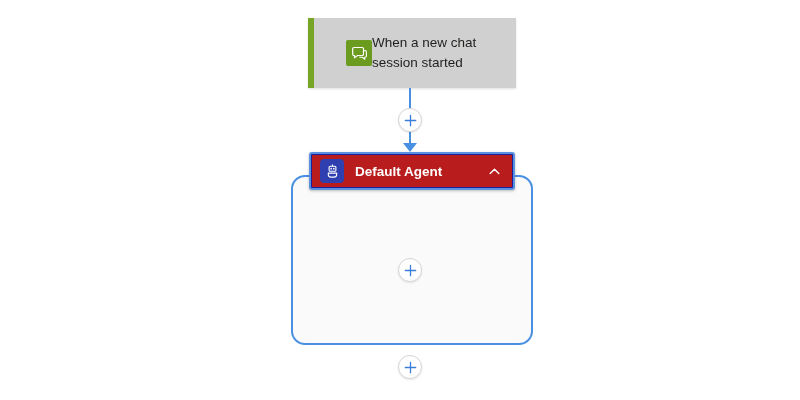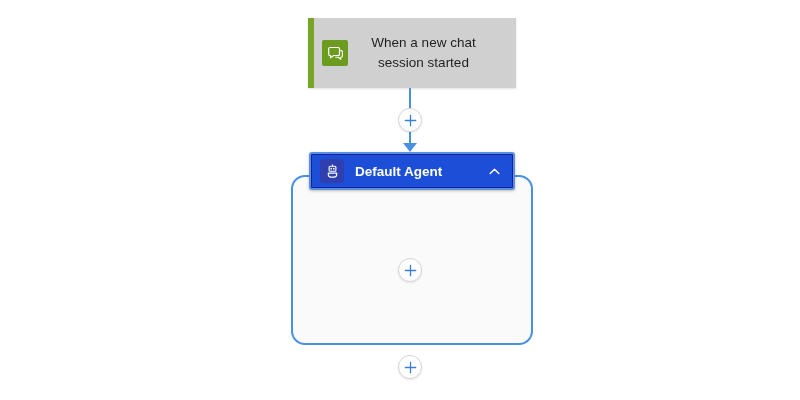--- a/index.html
+++ b/index.html
@@ -36,23 +36,21 @@
   }
   .trigger-accent {
     width: 6px;
     align-self: stretch;
     background: #77a525;
     flex: 0 0 6px;
   }
   .trigger-inner {
     display: flex;
     align-items: center;
-    padding-left: 8px;
-    gap: 13px;
-    text-align: center;
+    padding-left: 32px;
   }
   .trigger-icon {
     width: 26px;
     height: 26px;
     background: #6b9b1f;
     border-radius: 2px;
     display: flex;
     align-items: center;
     justify-content: center;
     flex: 0 0 26px;
@@ -128,21 +126,21 @@
     height: 38px;
     border: 2px solid #5b8fe0;
     border-radius: 3px;
     box-sizing: border-box;
     background: #17219e;
     box-shadow: 0 1px 3px rgba(0,0,0,0.25);
   }
   .agent-header {
     position: absolute;
     inset: 1px;
-    background: #1d4ed8;
+    background: #b91c1c;
     display: flex;
     align-items: center;
     padding: 0 10px 0 8px;
     box-sizing: border-box;
     cursor: pointer;
   }
   .agent-icon {
     width: 24px;
     height: 24px;
     border-radius: 4px;

